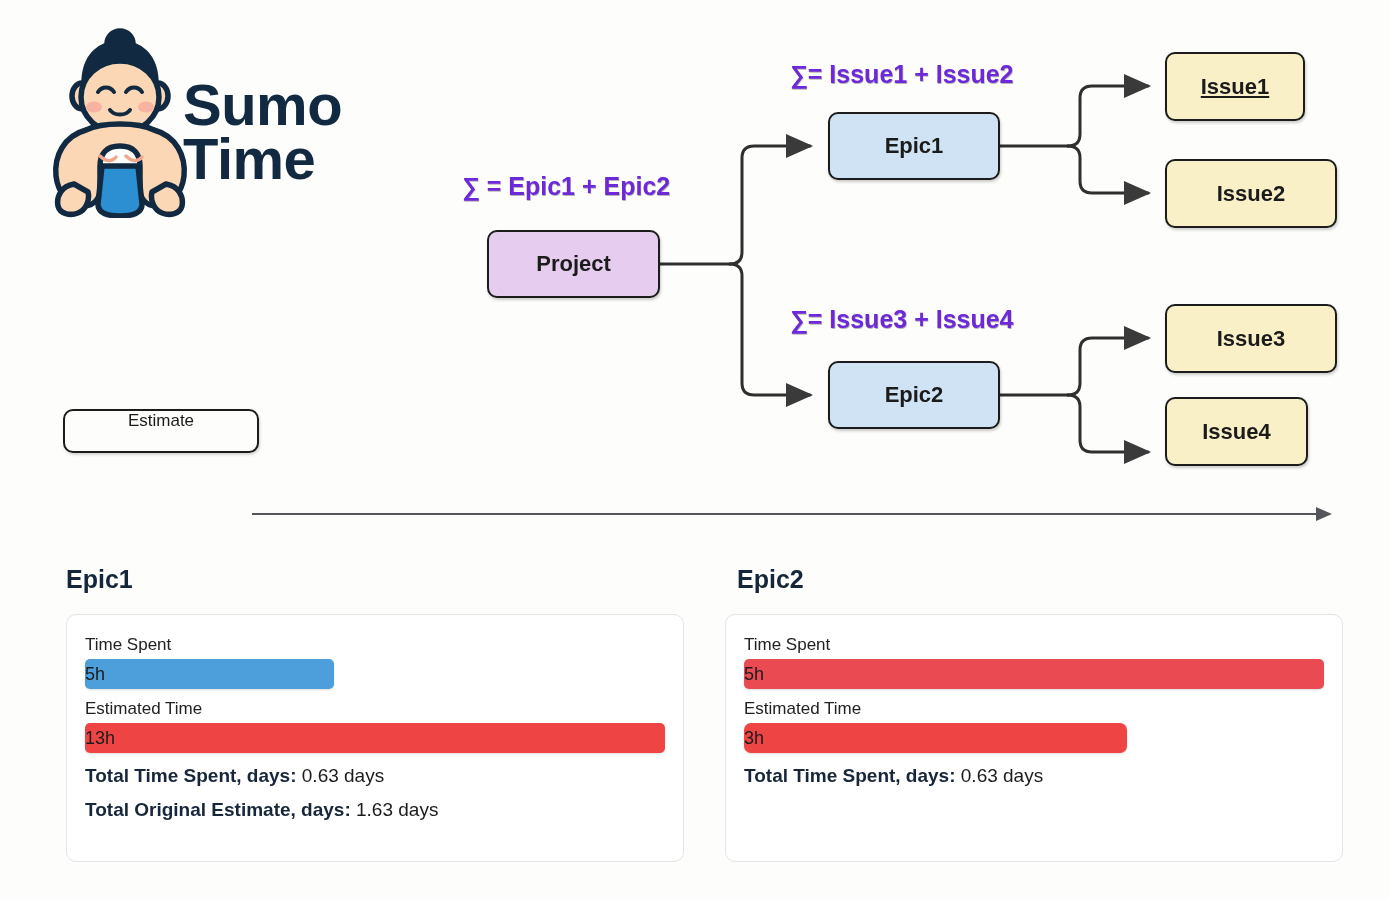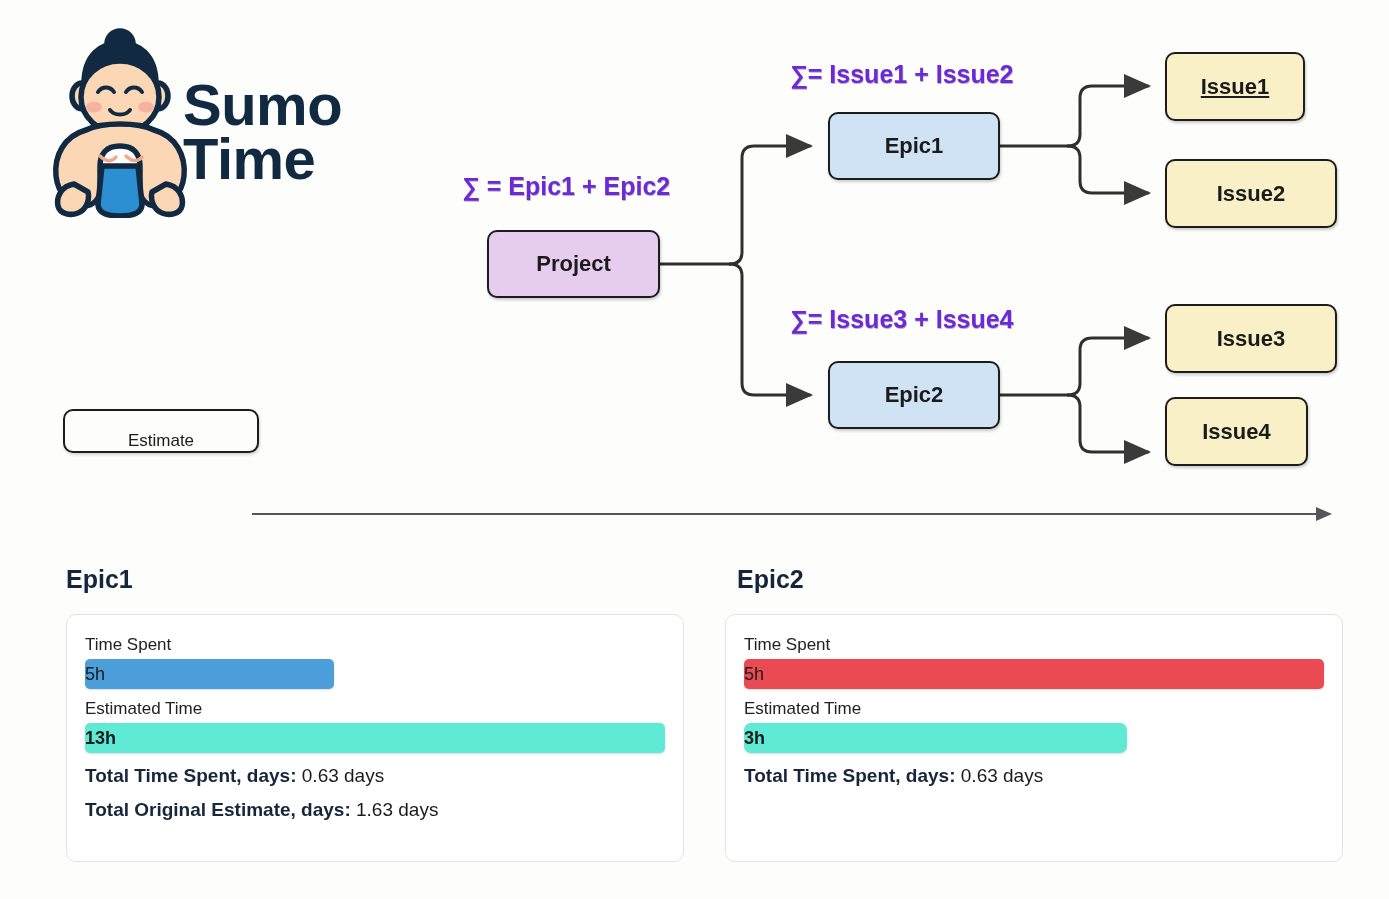--- a/index.html
+++ b/index.html
@@ -38,21 +38,21 @@
     position: absolute;
     font-size: 25px; font-weight: 700; color: #6d28d9;
     white-space: nowrap;
     text-shadow: 0.6px 0.6px 0 rgba(0,0,0,0.28);
   }
 
   
   .legend-box {
     position: absolute; left: 63px;
     width: 196px; height: 44px;
-    display: flex; align-items: flex-end; justify-content: center;
+    display: flex; align-items: flex-start; justify-content: center;
     background: #fdfdfc;
     border: 2.5px solid #1c1c1c; border-radius: 10px;
     font-size: 17px; color: #1b1b1b;
     box-shadow: 1px 2px 3px rgba(0,0,0,0.16);
   }
   .legend-estimate { top: 409px; }
   .legend-spend    { top: 468px; }
 
   
   .card-title {
@@ -68,21 +68,21 @@
   }
   .bar-label { font-size: 17px; color: #222; margin-bottom: 4px; }
   .bar-track { width: 100%; height: 30px; margin-bottom: 10px; position: relative; }
   .bar-fill {
     height: 30px; border-radius: 5px;
     display: flex; align-items: center;
     font-size: 18px; color: #1b1b1b;
     box-shadow: 0 1px 2px rgba(0,0,0,0.14);
   }
   .bar-blue  { background: #4d9fdc; }
-  .bar-amber { background: #5eead4; font-weight: bold; }
+  .bar-amber { background: #ef4444; }
   .bar-red   { background: #ea4b53; }
   .totals { margin-top: 12px; }
   .total-line { font-size: 19px; color: #1b1b1b; margin-bottom: 12px; }
   .total-line b { font-weight: 700; color: #17263a; }
   .total-line span { font-weight: 400; }
 </style>
 </head>
 <body>
 
 <div id="root">

